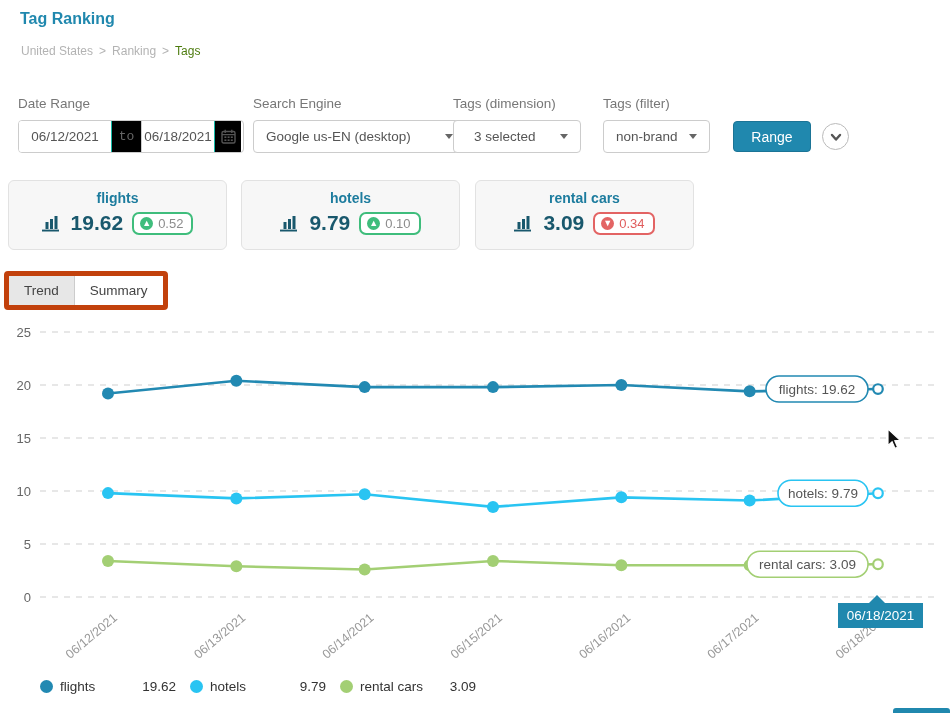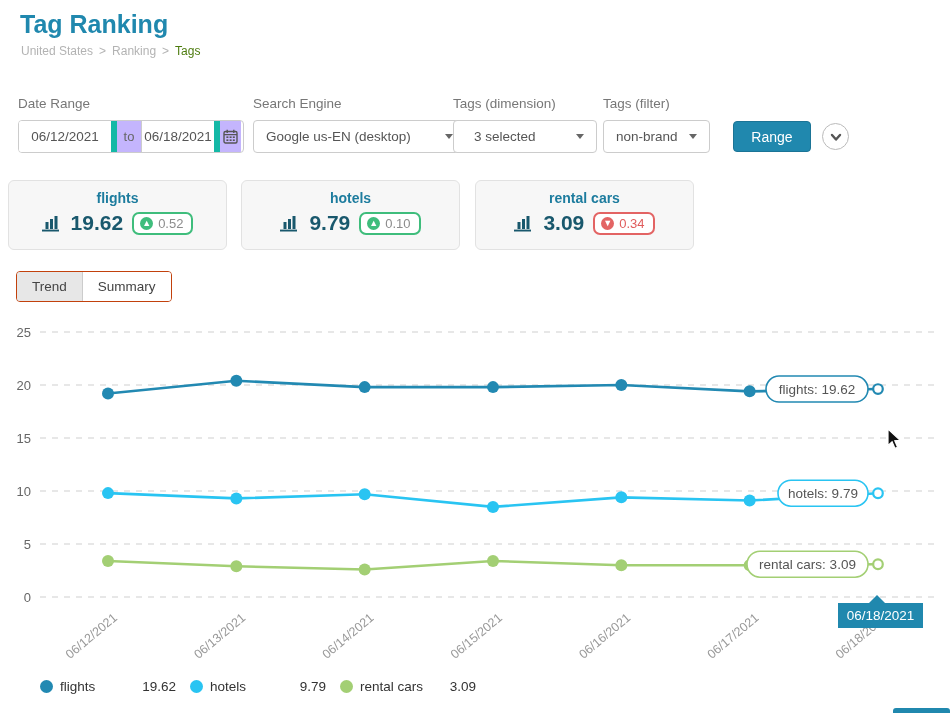--- a/index.html
+++ b/index.html
@@ -1,51 +1,51 @@
 <!DOCTYPE html>
 <html><head>
 <meta charset="utf-8">
 <style>
   * { margin:0; padding:0; box-sizing:border-box; }
   html,body { background:#fff; }
   body { font-family:"Liberation Sans","DejaVu Sans",sans-serif; }
   .app { position:relative; width:950px; height:713px; background:#fff; overflow:hidden; }
 
   
-  .page-title { position:absolute; left:20px; top:10px; font-size:25px; font-weight:700; color:#2088ae;text-align:right; }
+  .page-title { position:absolute; left:20px; top:10px; font-size:16px; font-weight:700; color:#2088ae;text-align:right; }
   .breadcrumb { position:absolute; left:21px; top:44px; font-size:12px; color:#b3b3b3; }
   .breadcrumb .sep { margin:0 6px; color:#b3b3b3; }
   .breadcrumb .crumb-last { color:#4d7c0f; font-weight:400; }
 
   
   .flabel { position:absolute; top:89px; font-size:13.5px; color:#777;margin-top:7px; }
   .flabel.l-date   { left:18px; }
   .flabel.l-engine { left:253px; }
   .flabel.l-dim    { left:453px; }
   .flabel.l-filter { left:603px; }
 
   
   .dategroup { position:absolute; left:18px; top:120px; width:226px; height:33px;
                display:flex; border:1px solid #ccc; border-radius:4px; overflow:hidden; background:#fff; }
   .dategroup input { border:none; outline:none; width:92px; text-align:center;
                      font-size:13.5px; color:#555; font-family:inherit; background:#fff; }
   .dategroup .seg { display:flex; align-items:center; justify-content:center;
-                    background:#c4b5fd; border-left:6px solid #14b8a6; border-right:1px solid #ccc;
-                    font-size:13px; color:#666; }
+                    background:#000000; border-left:1px solid #14b8a6; border-right:1px solid #ccc;
+                    font-size:13px; color:#666;font-family:Liberation Mono, monospace; }
   .dategroup .seg.to { width:31px; }
   .dategroup .seg.cal { width:27px; border-right:none; cursor:pointer; }
   .dategroup input.end { width:72px; }
 
   .select { position:absolute; top:120px; height:33px; border:1px solid #ccc; border-radius:4px;
             background:#fff; display:flex; align-items:center; justify-content:space-between;
             padding:0 12px; font-size:13.5px; color:#555; cursor:pointer; }
   .select .caret { width:0; height:0; border-left:4.5px solid transparent;
                    border-right:4.5px solid transparent; border-top:5.5px solid #666; margin-left:8px; }
   .sel-engine { left:253px; width:213px; }
-  .sel-dim    { left:453px; width:144px;padding-left:20px; }
+  .sel-dim    { left:453px; width:128px;padding-left:20px; }
   .sel-filter { left:603px; width:107px; }
 
   .apply-btn { position:absolute; left:733px; top:121px; width:78px; height:31px;
                background:#2088ae; border:1px solid #1b7496; border-radius:4px;
                color:#fff; font-size:14px; font-family:inherit; cursor:pointer; }
   .chev-btn { position:absolute; left:822px; top:123px; width:27px; height:27px; border-radius:50%;
               background:#fff; border:1px solid #bbb; cursor:pointer;
               display:flex; align-items:center; justify-content:center; padding:0; }
 
   
@@ -58,21 +58,21 @@
   .badge { display:inline-flex; align-items:center; gap:5px; border-radius:7px;
            padding:2px 8px 2px 6px; font-size:13px; background:#fff; }
   .badge.up   { border:2px solid #3fbd7c; color:#8c8c8c; }
   .badge.down { border:2px solid #e36464; color:#e05c5c; }
   .badge .bicon { width:13px; height:13px; border-radius:50%; color:#fff; font-size:9px; line-height:13px;
                   display:inline-block; text-align:center; font-weight:700; }
   .badge.up .bicon { background:#3fbd7c; }
   .badge.down .bicon { background:#e36464; }
 
   
-  .tabs { position:absolute; left:16px; top:271px; display:inline-flex; border:1px solid #c2410c;
+  .tabs { position:absolute; left:4px; top:271px; display:inline-flex; border:5px solid #c2410c;
           border-radius:4px; overflow:hidden; background:#e5e5e5; }
   .tab { padding:7px 15px; font-size:13.5px; color:#444; background:#fff; border:none;
          font-family:inherit; cursor:pointer; }
   .tab.active { background:#e7e7e7; border-right:1px solid #ccc; }
 
   
   .chart-svg { position:absolute; left:0; top:315px; }
 
   .tooltip { position:absolute; left:838px; top:603px; width:85px; height:25px; background:#2088ae;
              color:#fff; font-size:13.5px; text-align:center; line-height:25px; }

